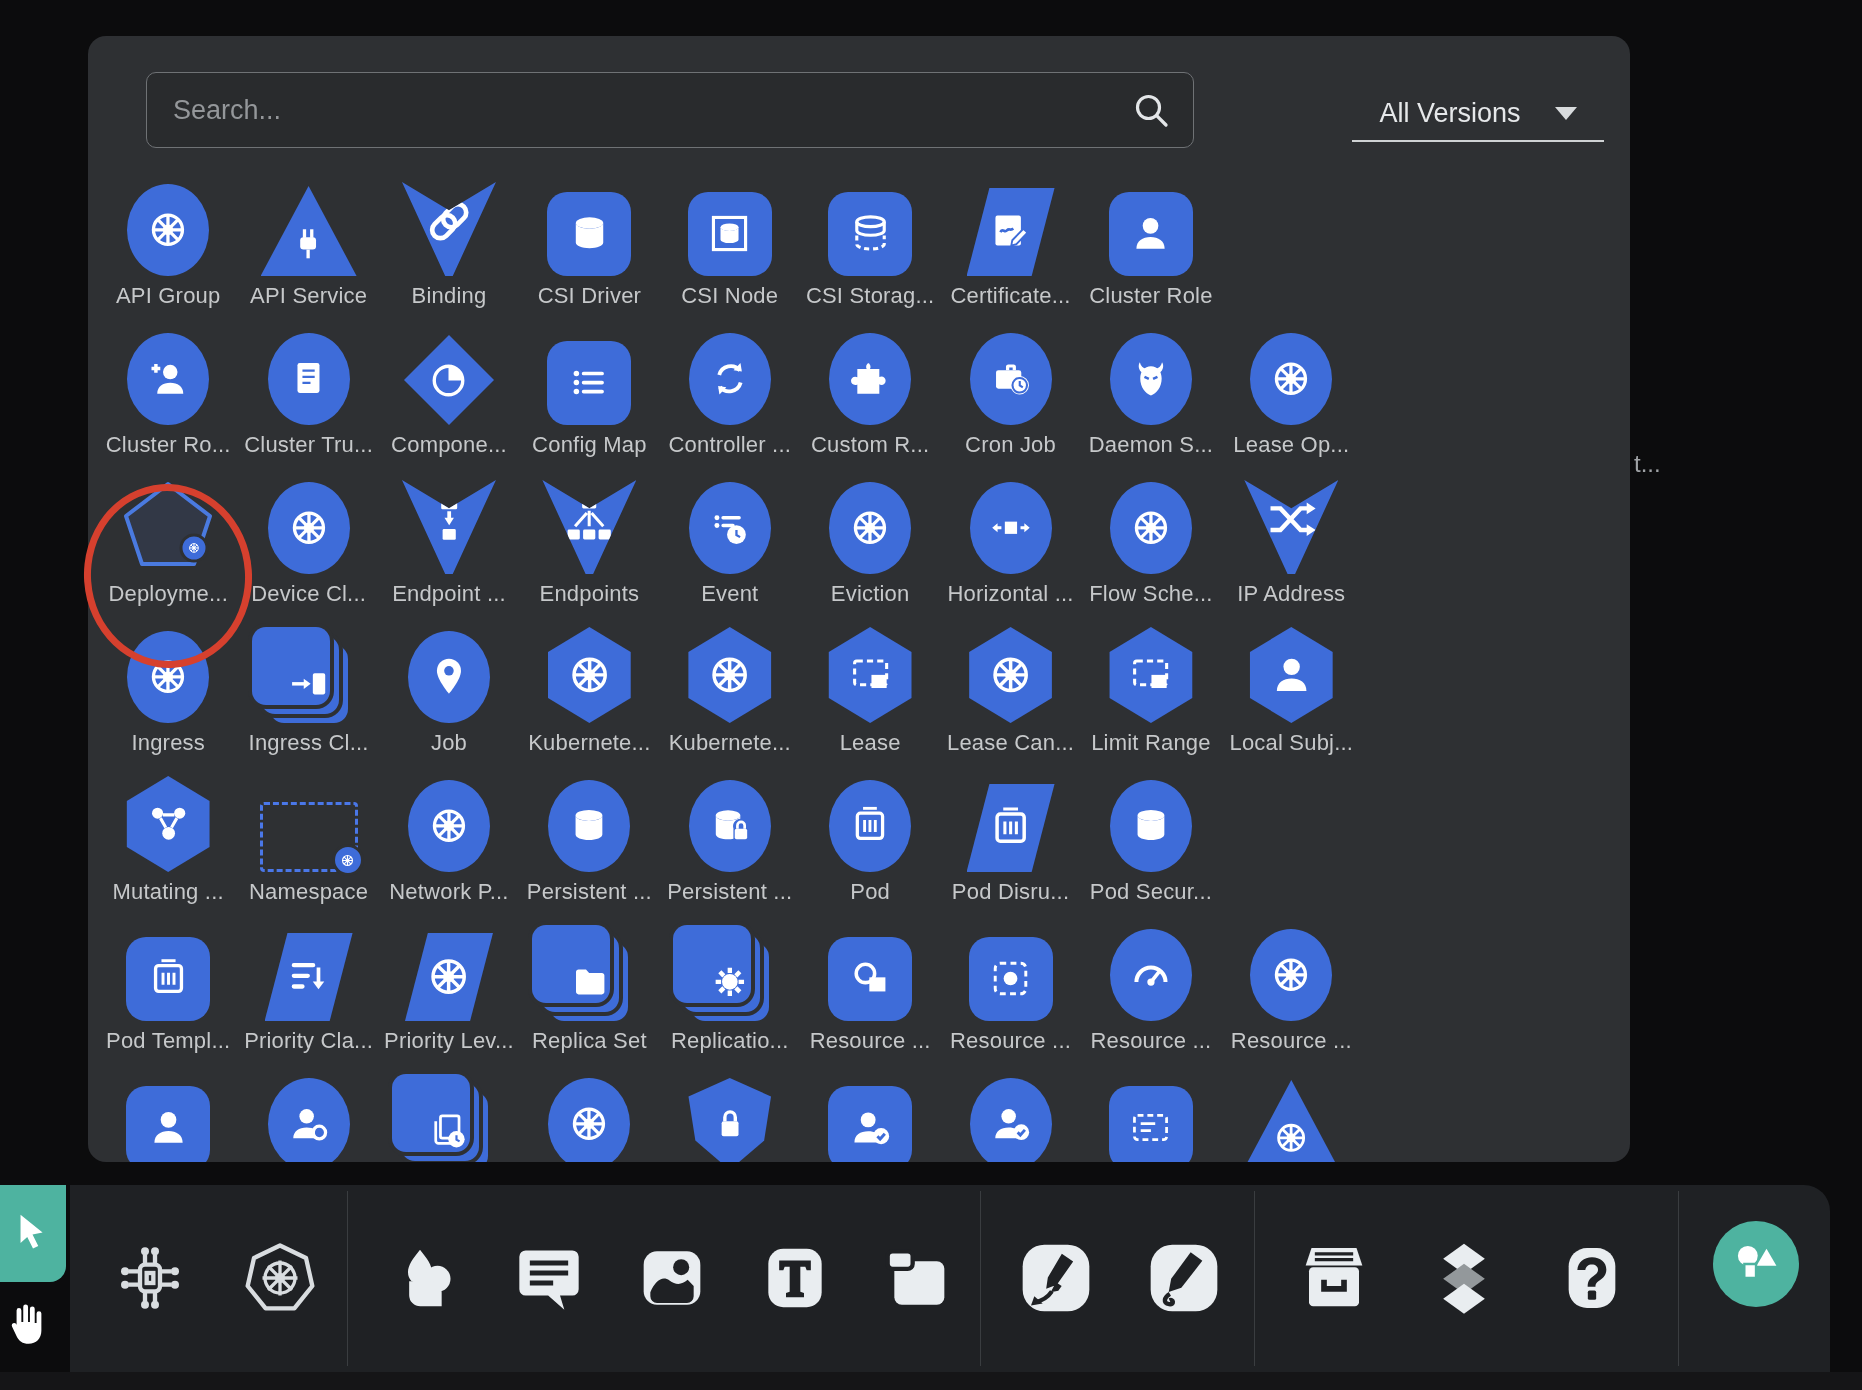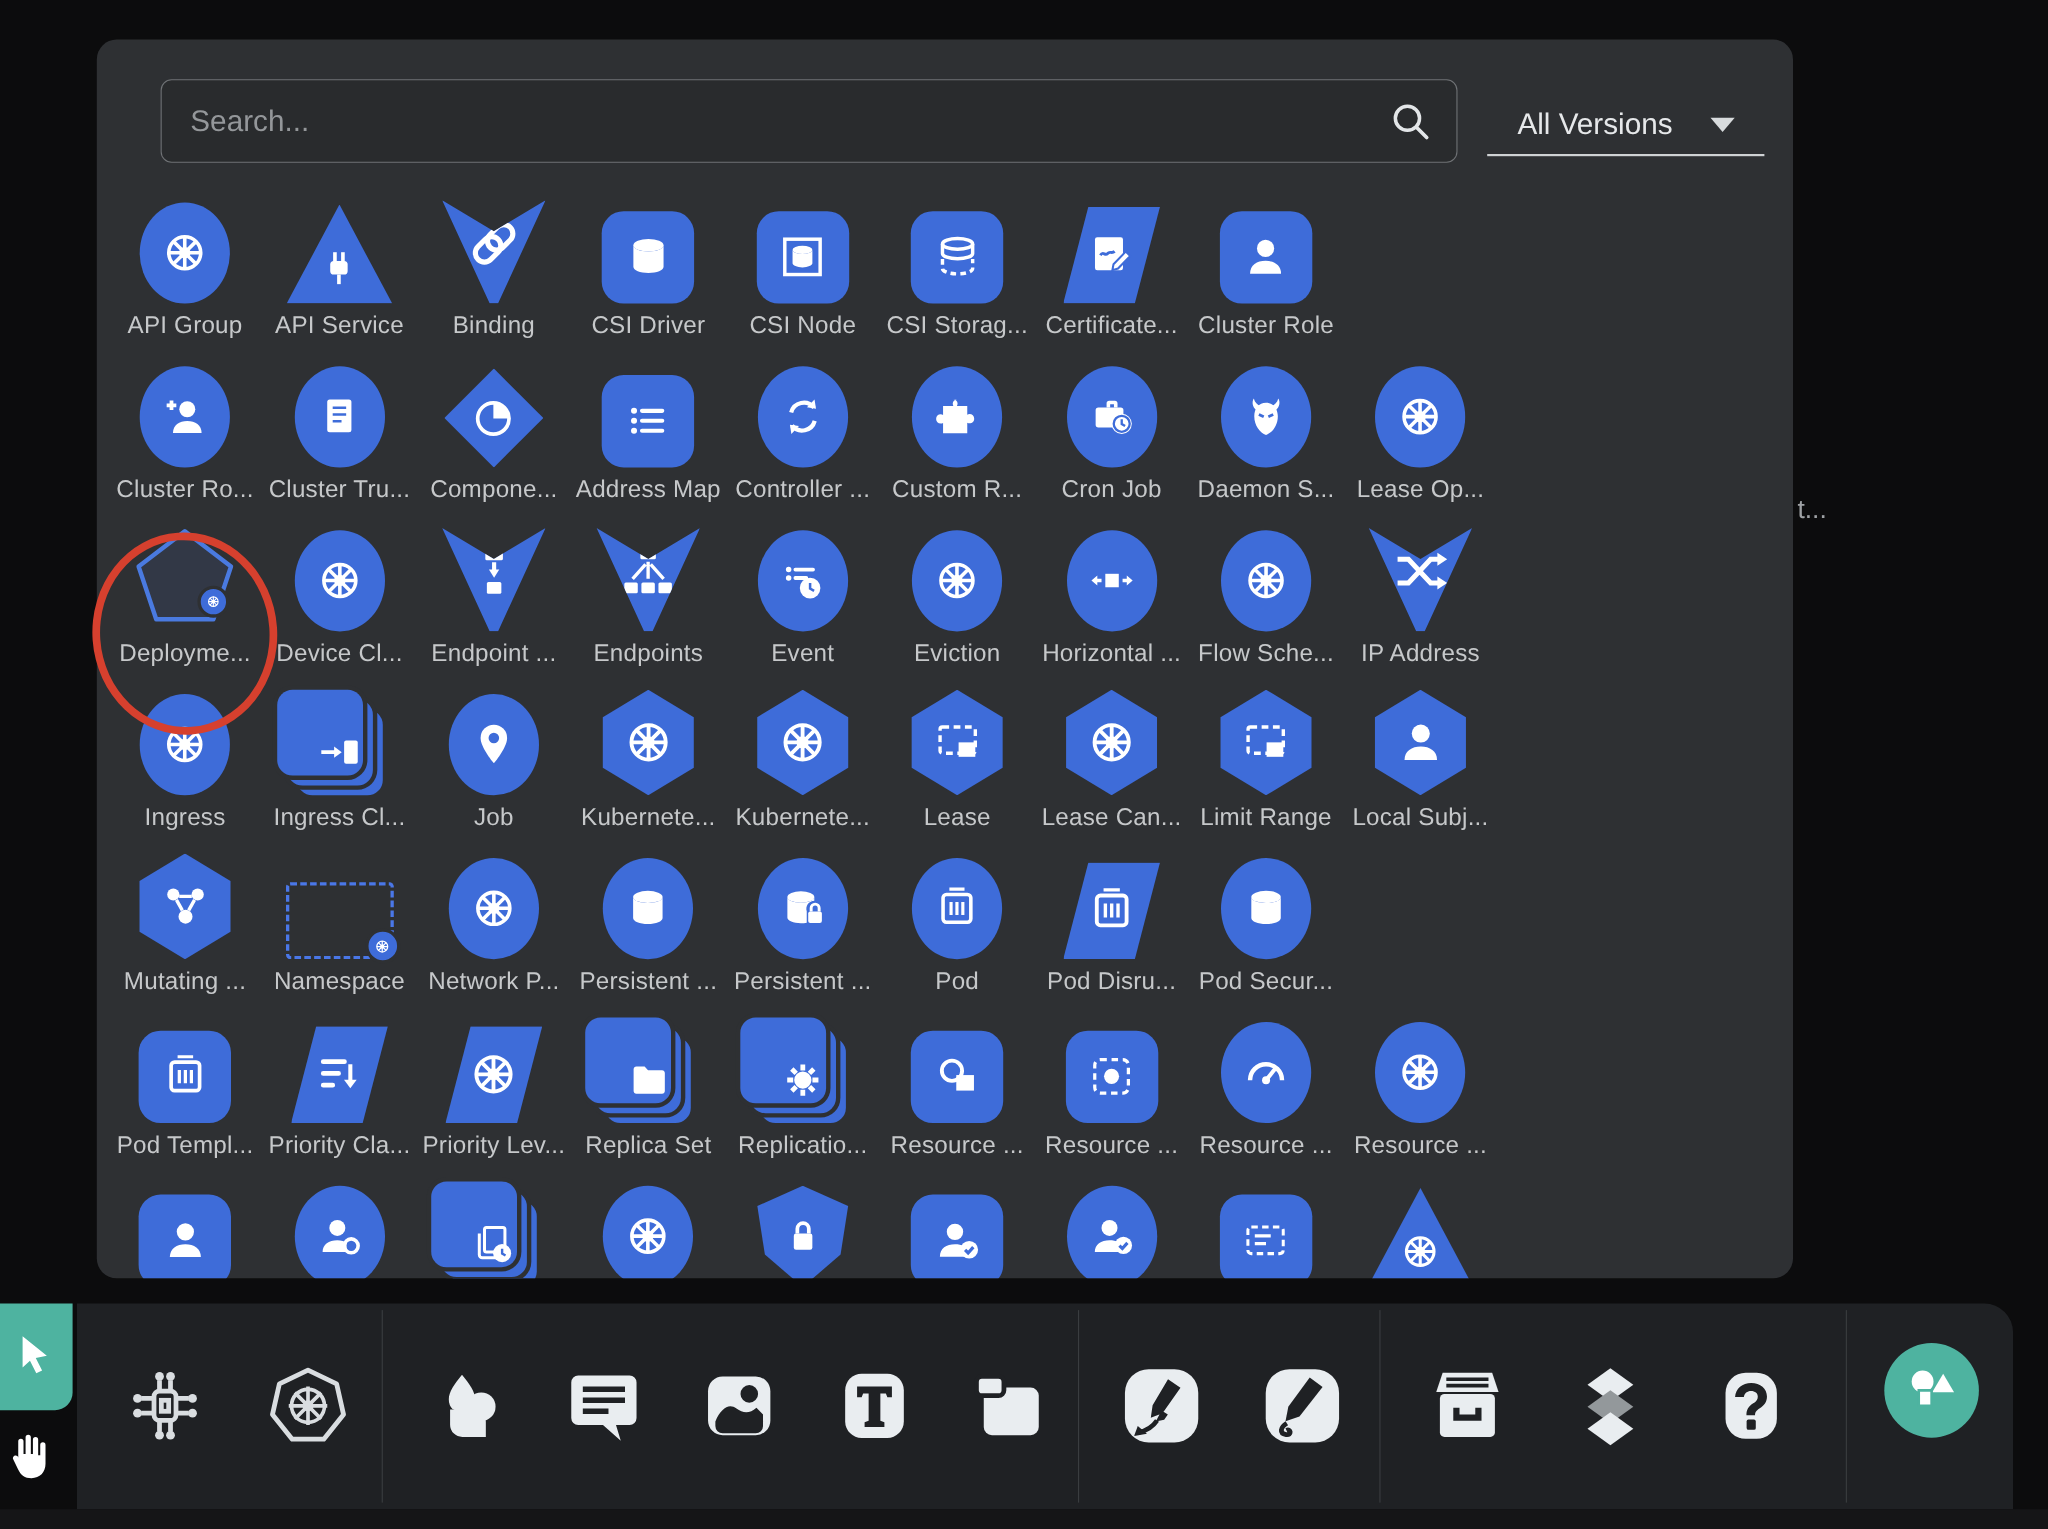--- a/index.html
+++ b/index.html
@@ -2,21 +2,21 @@
 <html><head>
 <meta charset="utf-8">
 <style>
   html,body{margin:0;padding:0;background:#0c0c0d;width:1862px;height:1390px;overflow:hidden;
     font-family:"Liberation Sans",sans-serif;-webkit-font-smoothing:antialiased;}
   #page{position:relative;width:1862px;height:1390px;background:#0c0c0d;}
 
   
   #modal{position:absolute;left:88px;top:36px;width:1542px;height:1126px;background:#2e3033;
     border-radius:18px;overflow:hidden;}
-  #search-wrap{position:absolute;left:58px;top:36px;width:1179px;height:76px;border:1.5px solid #6f7275;
+  #search-wrap{position:absolute;left:58px;top:36px;width:1048px;height:76px;border:1.5px solid #6f7275;
     border-radius:10px;background:rgba(0,0,0,.10);box-sizing:border-box;display:flex;align-items:center;}
   #search-wrap input{flex:1;background:transparent;border:none;outline:none;color:#dfe2e4;
     font-size:27px;padding:0 20px 0 26px;font-family:"Liberation Sans",sans-serif;}
   #search-wrap input::placeholder{color:#94979a;}
   #search-icon{width:40px;height:40px;margin-right:22px;flex:0 0 auto;}
   #versions{position:absolute;left:1264px;top:50px;width:252px;height:54px;border-bottom:2px solid #cfd2d4;
     display:flex;align-items:center;justify-content:center;gap:34px;cursor:pointer;}
   #versions .vlabel{color:#e6e8ea;font-size:27px;}
   #versions .caret{width:0;height:0;border-left:11px solid transparent;border-right:11px solid transparent;
     border-top:13px solid #d8dbdd;}
@@ -246,21 +246,21 @@
                     <path d="M9 7.4h9.4M9 12h9.4M9 16.6h9.4"></path>
                   </g>
                   <g fill="#fff">
                     <circle cx="5.3" cy="7.4" r="1.4"></circle>
                     <circle cx="5.3" cy="12" r="1.4"></circle>
                     <circle cx="5.3" cy="16.6" r="1.4"></circle>
                   </g>
                 </svg>
               </div>
             </div>
-            <div class="glabel">Address Map</div>
+            <div class="glabel">Config Map</div>
           </div>
           <div class="gcell">
             <div class="iconbox">
               <div class="shape s-circle">
                 <svg viewBox="0 0 24 24">
                   <g fill="none" stroke="#fff" stroke-width="2">
                     <path d="M6.4 10a6.2 6.2 0 0 1 10.8-2.3"></path>
                     <path d="M17.6 14a6.2 6.2 0 0 1-10.8 2.3"></path>
                   </g>
                   <path d="M17.5 3.8l.7 4.4-4.3-.7z" fill="#fff"></path>

